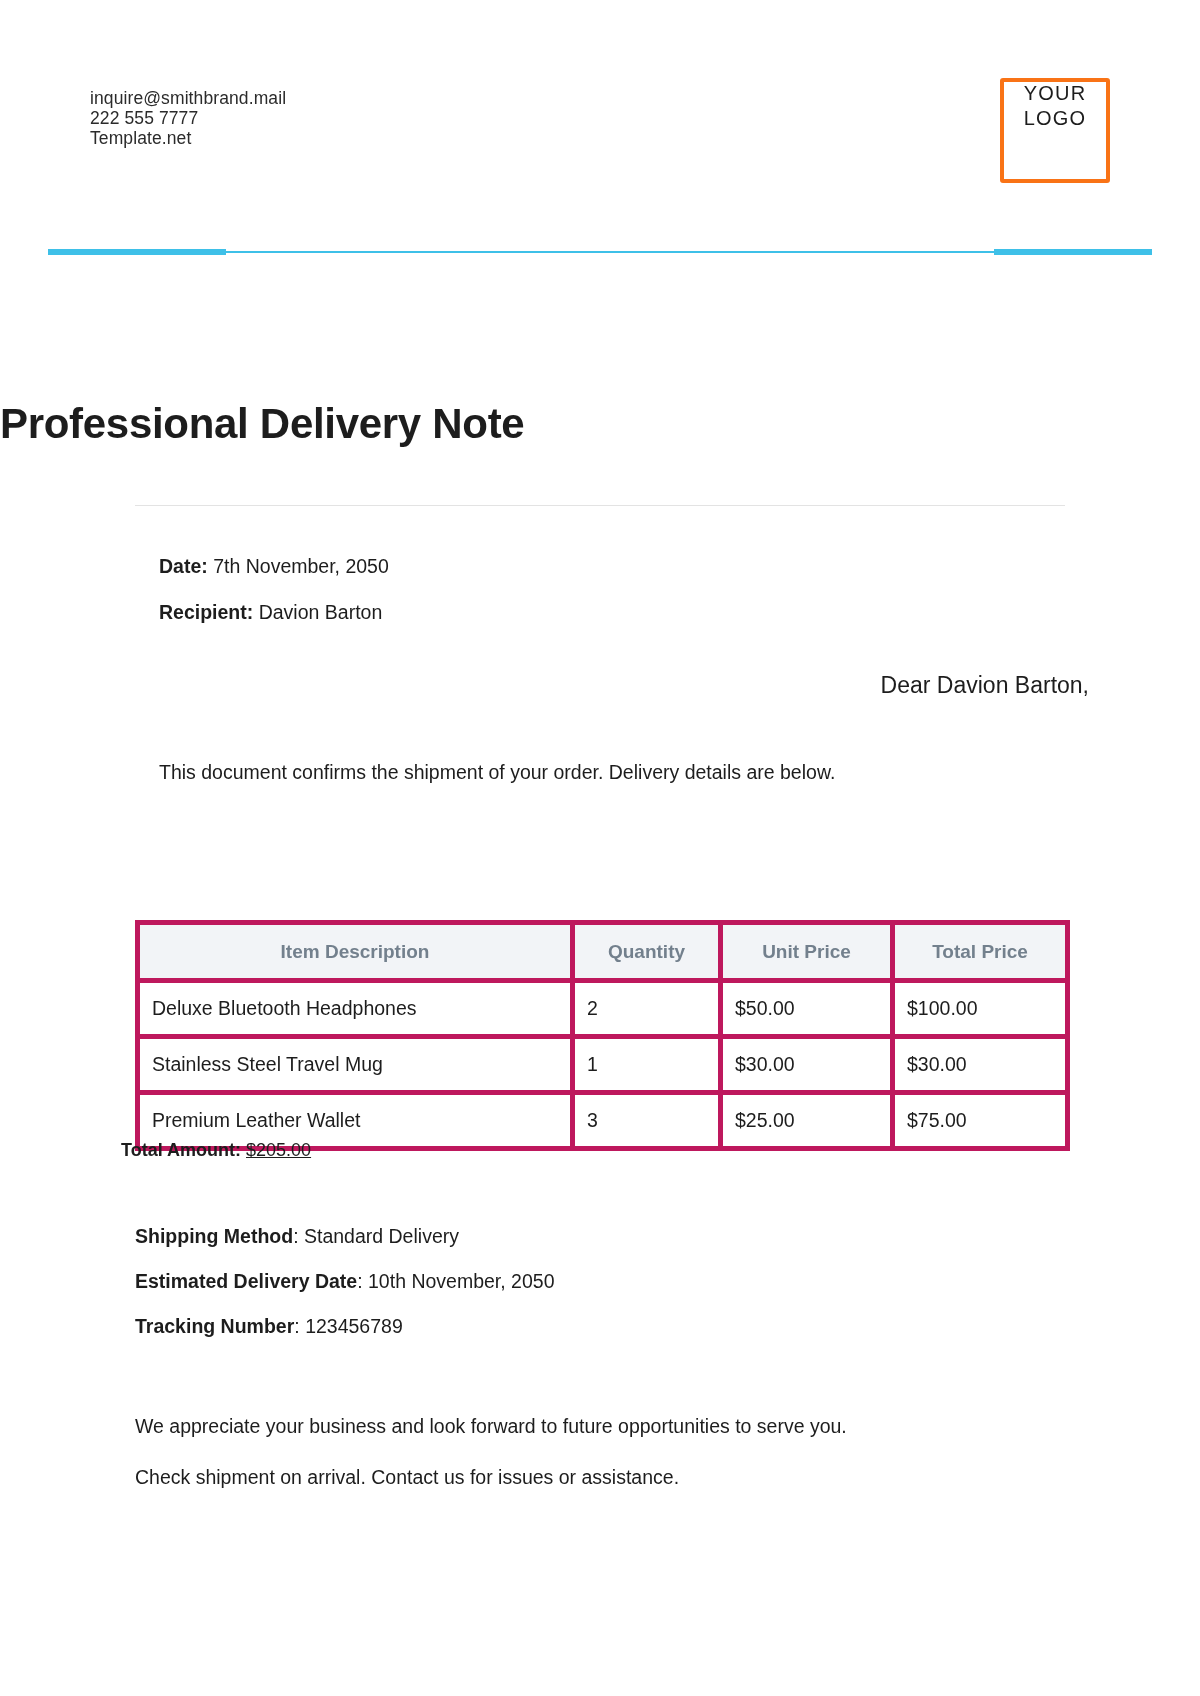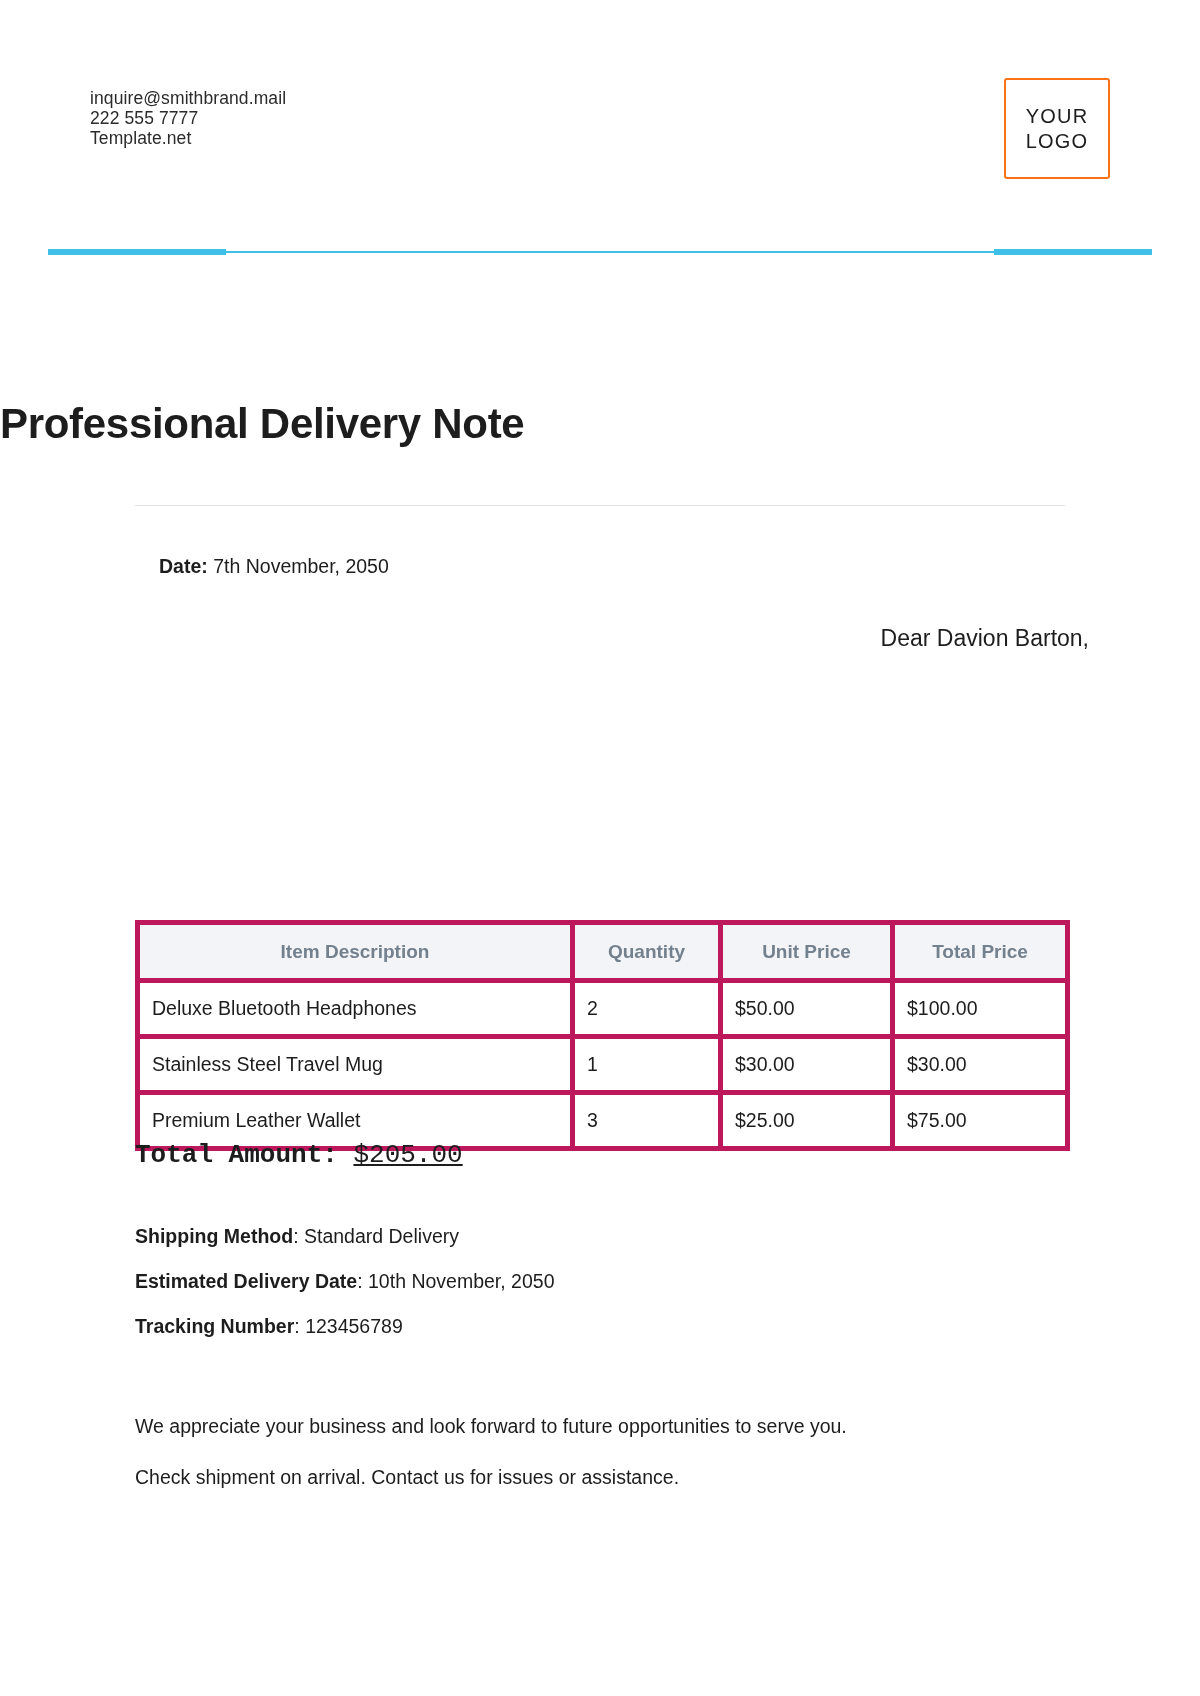--- a/index.html
+++ b/index.html
@@ -42,26 +42,25 @@
   .contact-line {
     font-size: 17.5px;
     color: #2b2b2b;
     letter-spacing: 0.1px;
     line-height: 1.15;
   }
 
   .logo-box {
     width: 102px;
     height: 97px;
-    border: 2px solid #f97316;
+    border: 4px solid #f97316;
     border-radius: 3px;
     display: flex;
     flex-direction: column;
     align-items: center;
-    justify-content: center;
     gap: 2px;
   }
   .logo-line {
     font-size: 20px;
     letter-spacing: 1.2px;
     color: #1d1d1d;
     line-height: 1.15;
   }
 
   
@@ -179,24 +178,23 @@
   }
   col.c-desc { width: 435px; }
   col.c-qty  { width: 148px; }
   col.c-unit { width: 172px; }
   col.c-total{ width: 175px; }
 
   
   .total-line {
     position: absolute;
     top: 1140px;
-    left: 135px;
-    font-size: 26px;
-    color: #1d1d1d;
-    font-family: Liberation Mono, monospace;
+    left: 121px;
+    font-size: 18px;
+    color: #1d1d1d;
   }
   .total-line b { font-weight: bold; }
   .total-amount { text-decoration: underline; }
 
   
   .shipping-block {
     position: absolute;
     top: 1225px;
     left: 135px;
     width: 930px;
@@ -245,21 +243,26 @@
   </div>
 
   <div class="title">Professional Delivery Note</div>
   <div class="title-underline"></div>
 
   <div class="body-content">
     <div class="meta-line">
       <b>Date:</b>
       <span>7th November, 2050</span>
     </div>
+    <div class="meta-line">
+      <b>Recipient:</b>
+      <span>Davion Barton</span>
+    </div>
     <div class="salutation">Dear Davion Barton,</div>
+    <div class="intro">This document confirms the shipment of your order. Delivery details are below.</div>
   </div>
 
   <table class="items">
     <colgroup>
       <col class="c-desc">
       <col class="c-qty">
       <col class="c-unit">
       <col class="c-total">
     </colgroup>
     <thead>

